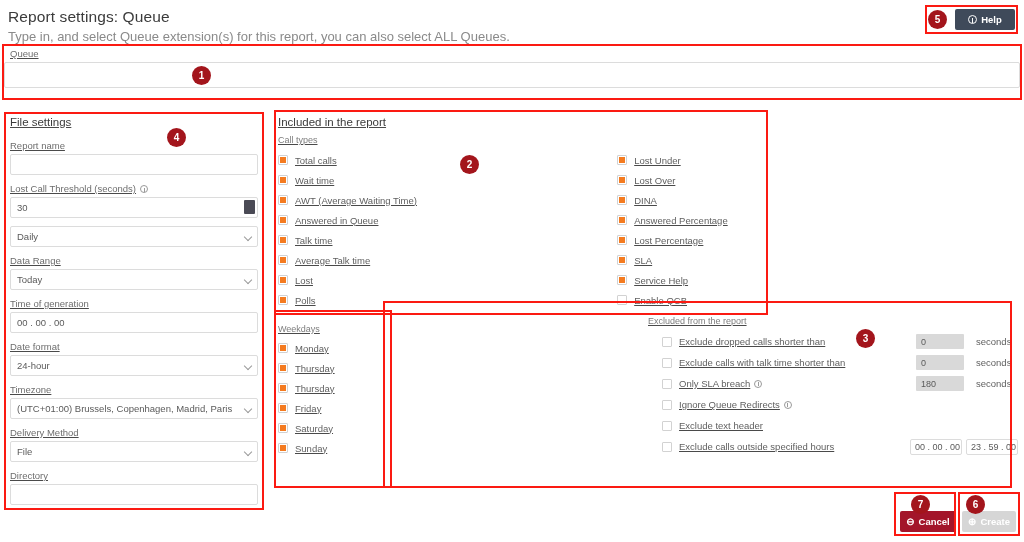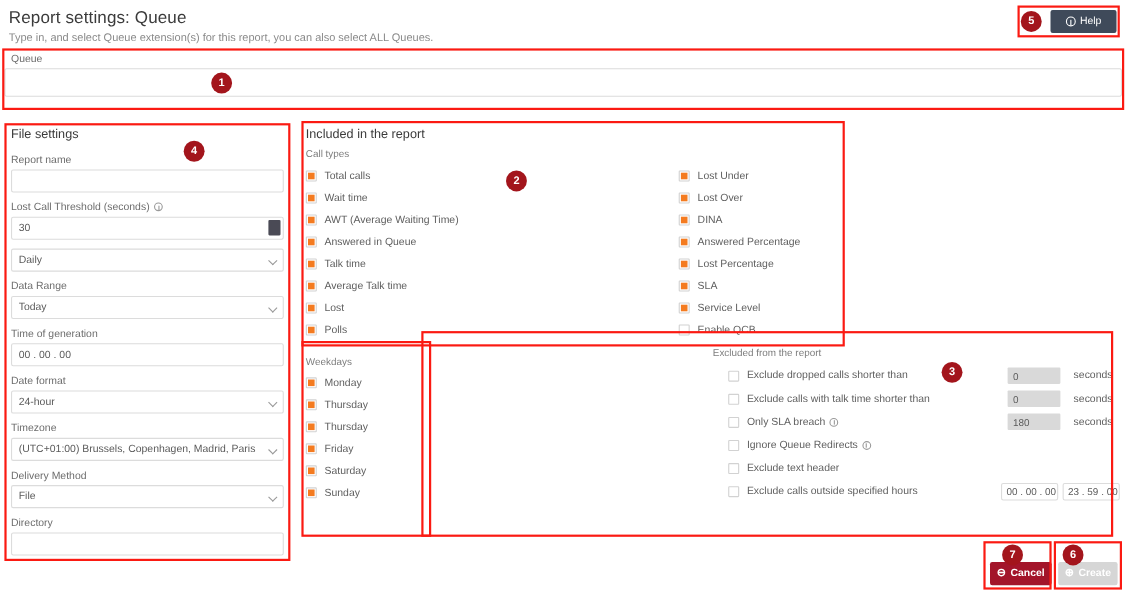--- a/index.html
+++ b/index.html
@@ -14,32 +14,32 @@
   #root { position: relative; width: 1024px; height: 542px; }
 
   
   .page-title {
     position: absolute; left: 8px; top: 8px;
     font-size: 15.5px; color: #3b3b3b; font-weight: 400;
     letter-spacing: .1px;
   }
   .page-sub {
     position: absolute; left: 8px; top: 29px;
-    font-size: 10px; color: #8a8a8a;
+    font-size: 13px; color: #8a8a8a;
   }
 
   
   .help-btn {
     position: absolute; left: 955px; top: 9px;
     width: 60px; height: 21px;
     background: #3f4a5a; color: #ffffff;
     border: none; border-radius: 2px;
     font-size: 9.5px; font-family: "Liberation Sans", sans-serif;
     display: flex; align-items: center; justify-content: center; gap: 4px;
-    cursor: pointer; font-weight: normal;
+    cursor: pointer; font-weight: bold;
   }
   .info-circle {
     display:inline-block; width: 9px; height: 9px; border-radius: 50%;
     border: 1px solid currentColor; position: relative; flex: none;
   }
   .info-circle::after {
     content: ""; position: absolute; left: 3px; top: 1.5px;
     width: 1px; height: 5px; background: currentColor;
   }
 
@@ -50,21 +50,21 @@
   }
   .anno-badge {
     position: absolute; width: 19px; height: 19px; border-radius: 50%;
     background: #a3151c; color: #ffffff;
     font-size: 10px; font-weight: bold;
     display: flex; align-items: center; justify-content: center;
     z-index: 50; font-family: "Liberation Sans", sans-serif;
   }
 
   
-  .panel { position: absolute; }
+  .panel { position: absolute; text-decoration: underline; }
   .panel-title { font-size: 11.5px; color: #3b3b3b; }
   .group-label { font-size: 9px; color: #7d7d7d; }
 
   .field-label {
     font-size: 9.5px; color: #6d6d6d; display: block; margin-bottom: 3px;
   }
   .inp {
     width: 100%; height: 21px;
     border: 1px solid #dcdcdc; border-radius: 2px;
     background: #ffffff; font-size: 9.5px; color: #5a5a5a;
@@ -253,21 +253,21 @@
           <div class="cbrow">
             <span class="cbox on"></span>
             <span class="cblabel">Lost Percentage</span>
           </div>
           <div class="cbrow">
             <span class="cbox on"></span>
             <span class="cblabel">SLA</span>
           </div>
           <div class="cbrow">
             <span class="cbox on"></span>
-            <span class="cblabel">Service Level</span>
+            <span class="cblabel">Service Help</span>
           </div>
           <div class="cbrow">
             <span class="cbox"></span>
             <span class="cblabel">Enable QCB</span>
           </div>
         </div>
     </div>
 
     <div class="group-label" style="margin-top:14px;">Weekdays</div>
     <div id="weekdays" style="margin-top:4px;">

